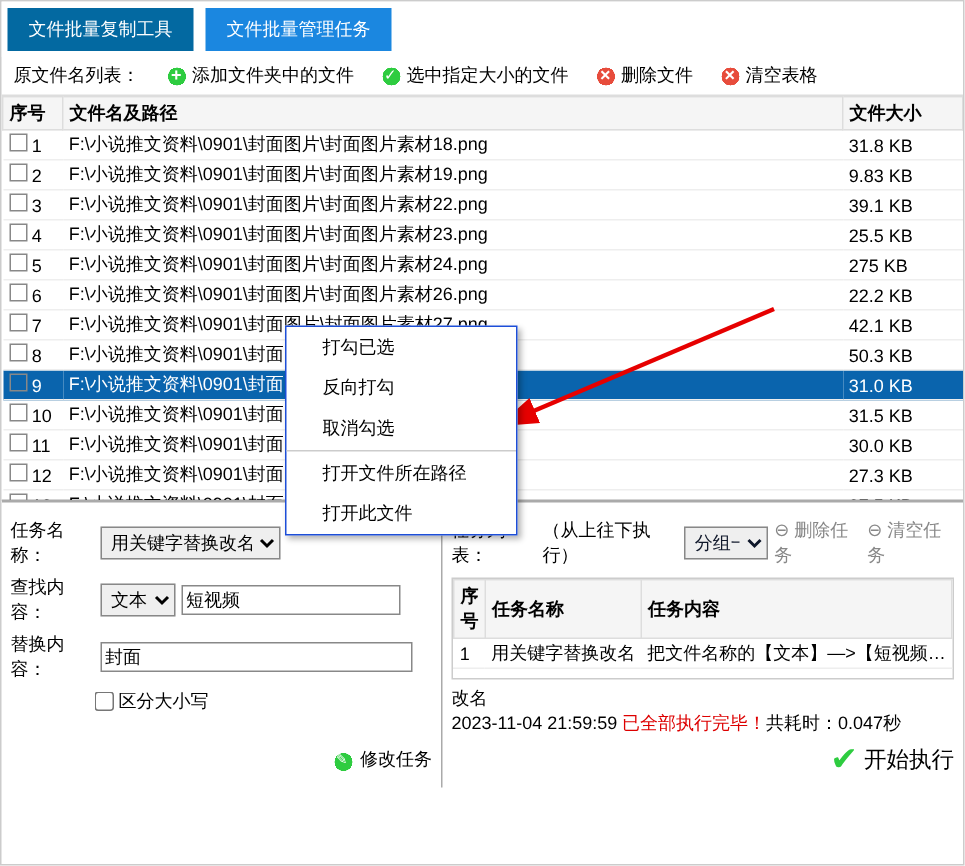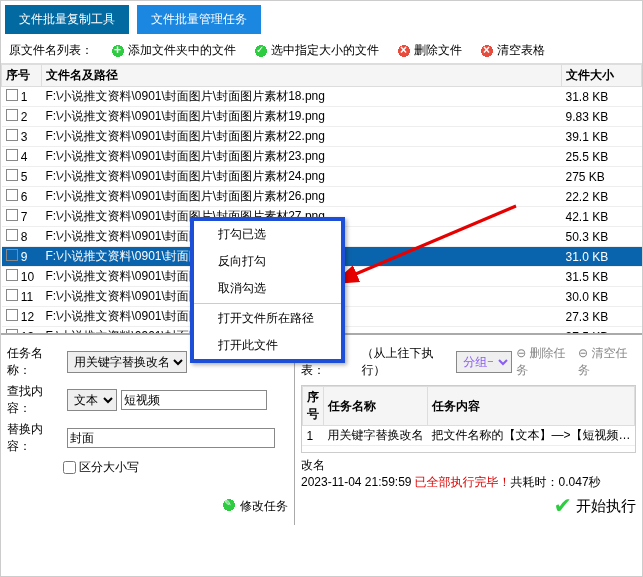--- a/index.html
+++ b/index.html
@@ -15,42 +15,42 @@
 .ico-sel{background:radial-gradient(circle,#2ecc40 60%,transparent 61%);position:relative}
 .ico-sel::after{content:"✓";position:absolute;color:#fff;font-size:10px;left:2px;top:0}
 .ico-del{background:radial-gradient(circle,#e74c3c 60%,transparent 61%);position:relative}
 .ico-del::after{content:"×";position:absolute;color:#fff;font-weight:bold;left:3px;top:-1px}
 .table-wrap{height:270px;overflow:auto;border-bottom:1px solid #aaa}
 table{width:100%;border-collapse:collapse}
 th{background:#f5f5f5;border:1px solid #ddd;padding:2px 4px;text-align:left;font-weight:bold}
 td{border-bottom:1px solid #eee;padding:1px 4px;white-space:nowrap}
 tr.sel td{background:#0a64ad;color:#fff}
 .chk{width:12px;height:12px;border:1px solid #888;display:inline-block}
-.ctx{position:absolute;left:189px;top:216px;background:#fff;border:4px solid #1d4ed8;box-shadow:2px 2px 4px rgba(0,0,0,.3);z-index:10;width:155px}
+.ctx{position:absolute;left:189px;top:216px;background:#fff;border:1px solid #1d4ed8;box-shadow:2px 2px 4px rgba(0,0,0,.3);z-index:10;width:155px}
 .ctx div{padding:5px 24px;cursor:pointer}
 .ctx hr{border:none;border-top:1px solid #ccc;margin:1px 0}
 .arrow{position:absolute;left:340px;top:200px;z-index:9;pointer-events:none}
 .bottom{display:flex;border-top:1px solid #aaa}
 .bl{width:320px;padding:6px;border-right:1px solid #aaa}
 .br{flex:1;padding:6px;display:flex;flex-direction:column}
 .row{display:flex;align-items:center;margin:4px 0;gap:4px}
 .row label{width:56px}
 select,input[type=text]{border:1px solid #888;padding:2px;font-size:12px}
 .cbx{display:flex;align-items:center;gap:3px}
 .cbx input{width:13px;height:13px}
-.mod-btn{display:flex;align-items:flex-start;gap:4px;margin-left:auto;margin-top:18px;cursor:pointer}
+.mod-btn{display:flex;align-items:flex-end;gap:4px;margin-left:auto;margin-top:18px;cursor:pointer}
 .ico-mod{width:14px;height:14px;background:radial-gradient(circle,#2ecc40 60%,transparent 61%);position:relative}
 .ico-mod::after{content:"✎";position:absolute;color:#fff;font-size:9px;left:2px;top:0}
 .task-tbl{flex:1;border:1px solid #ccc;margin-top:2px}
 .task-tbl th{font-size:12px}
 .status{font-size:11px;margin-top:4px}
 .status .done{color:#d00}
 .exec{display:flex;align-items:center;gap:4px;justify-content:flex-end;margin-top:2px}
 .ico-go{color:#2ecc40;font-size:22px}
-.faint{color:#8b5cf6}
+.faint{color:#0f172a}
 .lnk{color:#888}
 </style>
 </head>
 <body>
 
 <div class="topbar">
   <button class="btn-green">文件批量复制工具</button>
   <button class="btn-blue">文件批量管理任务</button>
 </div>
 

